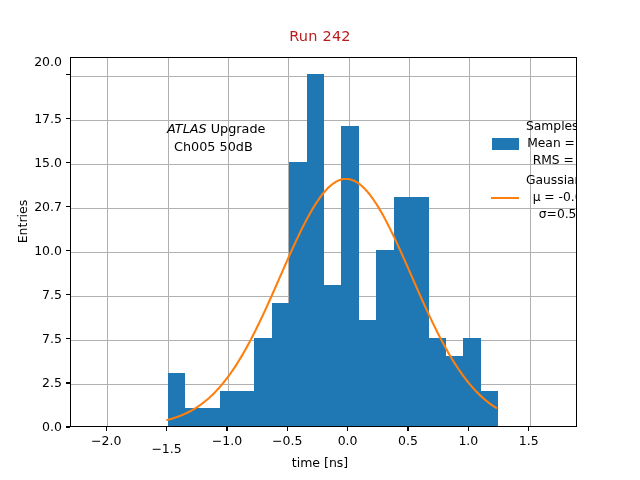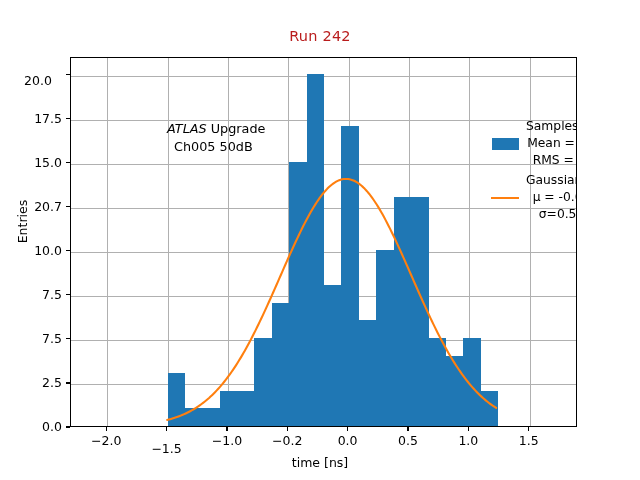--- a/index.html
+++ b/index.html
@@ -264,29 +264,29 @@
       <div class="ytick-label" style="left: 14px; width: 48px; right: auto; top: 286.86px;">7.5</div>
       <div class="ytick-mark" style="top: 250.21px;"></div>
       <div class="ytick-label" style="left: 14px; width: 48px; right: auto; top: 242.81px;">10.0</div>
       <div class="ytick-mark" style="top: 206.16px;"></div>
       <div class="ytick-label" style="left: 14px; width: 48px; right: auto; top: 198.76px;">20.7</div>
       <div class="ytick-mark" style="top: 162.11px;"></div>
       <div class="ytick-label" style="left: 14px; width: 48px; right: auto; top: 154.71px;">15.0</div>
       <div class="ytick-mark" style="top: 118.07px;"></div>
       <div class="ytick-label" style="left: 14px; width: 48px; right: auto; top: 110.67px;">17.5</div>
       <div class="ytick-mark" style="top: 74.02px;"></div>
-      <div class="ytick-label" style="left: 14px; width: 48px; right: auto; top: 73px; text-align: center;">20.0</div>
+      <div class="ytick-label" style="left: 14px; width: 48px; right: auto; top: 54px;">20.0</div>
       <div class="xtick-mark" style="left: 105.61px;"></div>
       <div class="xtick-label" style="left: 76.21px;">−2.0</div>
       <div class="xtick-mark" style="left: 165.97px;"></div>
       <div class="xtick-label" style="left: 136.57px; margin-top: 8px;">−1.5</div>
       <div class="xtick-mark" style="left: 226.33px;"></div>
       <div class="xtick-label" style="left: 196.93px;">−1.0</div>
       <div class="xtick-mark" style="left: 286.69px;"></div>
-      <div class="xtick-label" style="left: 257.29px;">−0.2</div>
+      <div class="xtick-label" style="left: 257.29px;">−0.5</div>
       <div class="xtick-mark" style="left: 347.04px;"></div>
       <div class="xtick-label" style="left: 317.64px;">0.0</div>
       <div class="xtick-mark" style="left: 407.4px;"></div>
       <div class="xtick-label" style="left: 378px;">0.5</div>
       <div class="xtick-mark" style="left: 467.76px;"></div>
       <div class="xtick-label" style="left: 438.36px;">1.0</div>
       <div class="xtick-mark" style="left: 528.11px;"></div>
       <div class="xtick-label" style="left: 498.71px;">1.5</div>
     </div>
 

